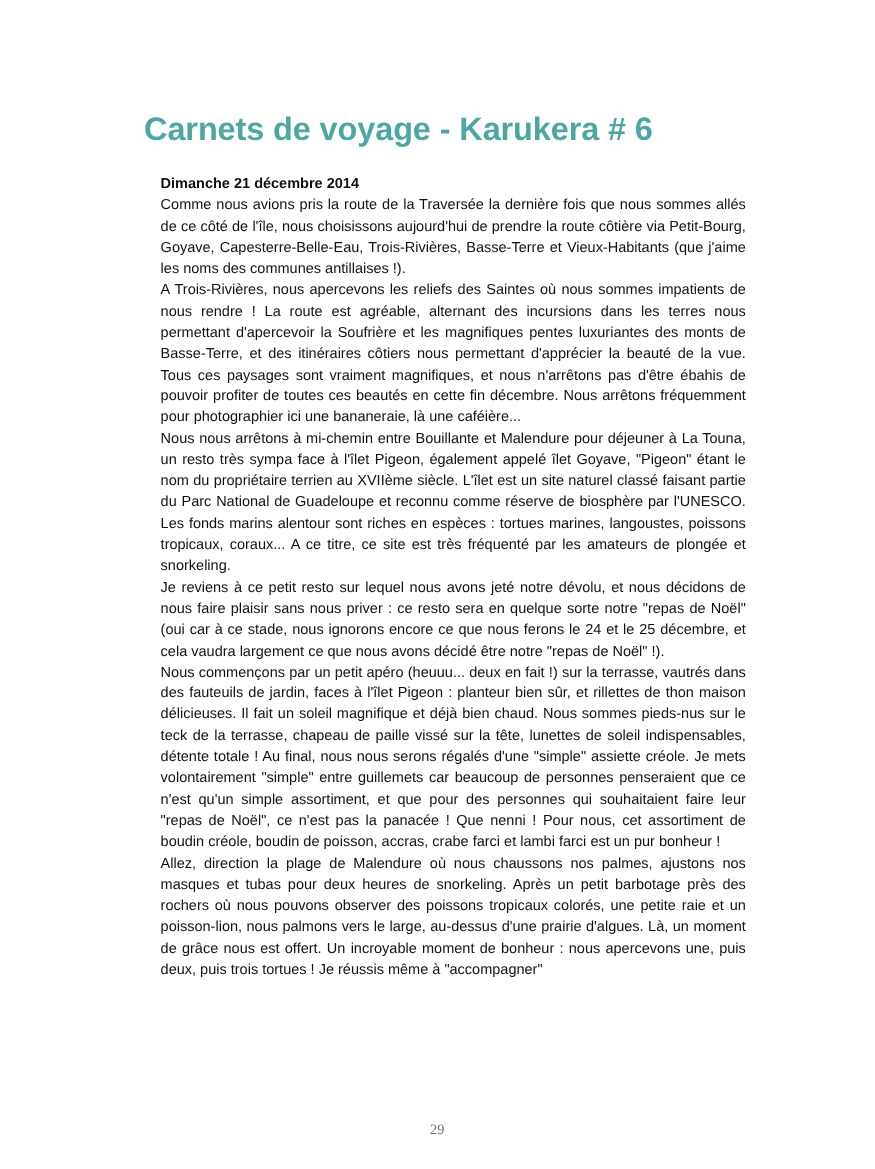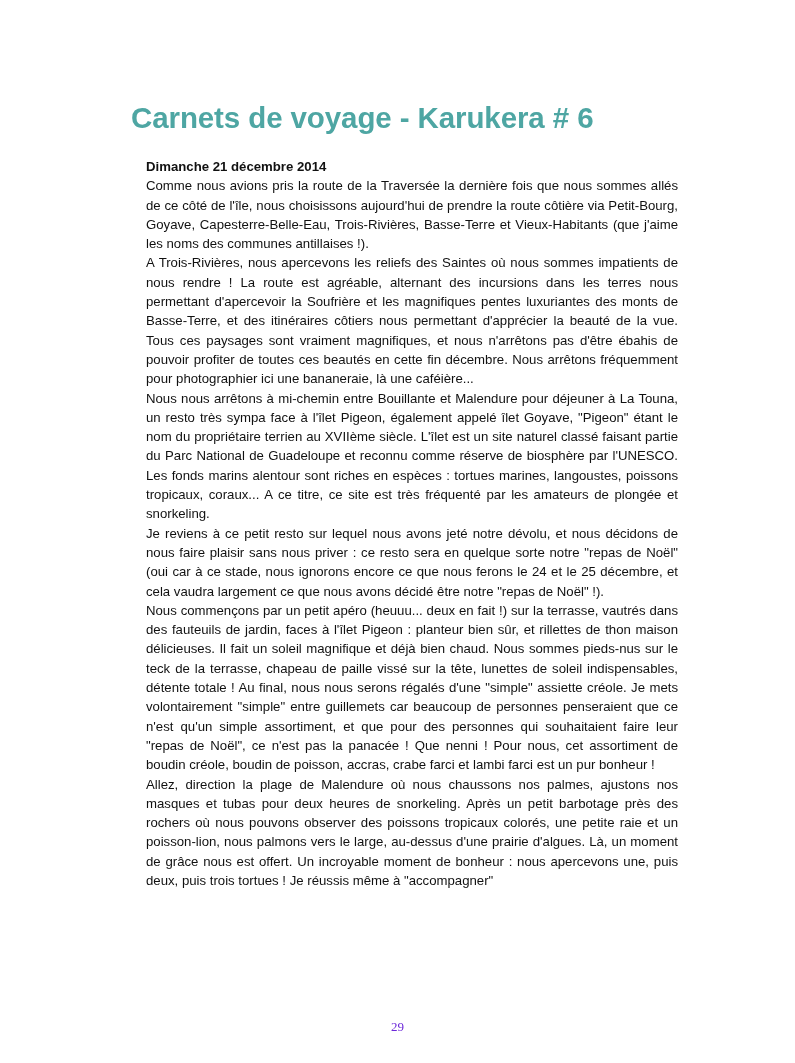--- a/index.html
+++ b/index.html
@@ -13,21 +13,21 @@
   }
   .body {
     position: absolute; left: 132px; top: 157px; width: 532px;
     font-family: "Liberation Sans", sans-serif; font-size: 13.2px;
     line-height: 19.3px; color: #111; text-align: justify; margin-left: 14px;
   }
   .date { font-weight: bold; margin: 0; }
   .para { margin: 0; }
   .page-number {
     position: absolute; left: 0; width: 795px; top: 1019px; text-align: center;
-    font-family: "Liberation Serif", serif; font-size: 13px; color: #6d28d9;
+    font-family: "Liberation Serif", serif; font-size: 13px; color: #737373;
   }
 </style>
 </head>
 <body>
 
 <div class="page">
   <h1 class="title">Carnets de voyage - Karukera # 6</h1>
 
   <div class="body">
     <p class="date">Dimanche 21 décembre 2014</p>

